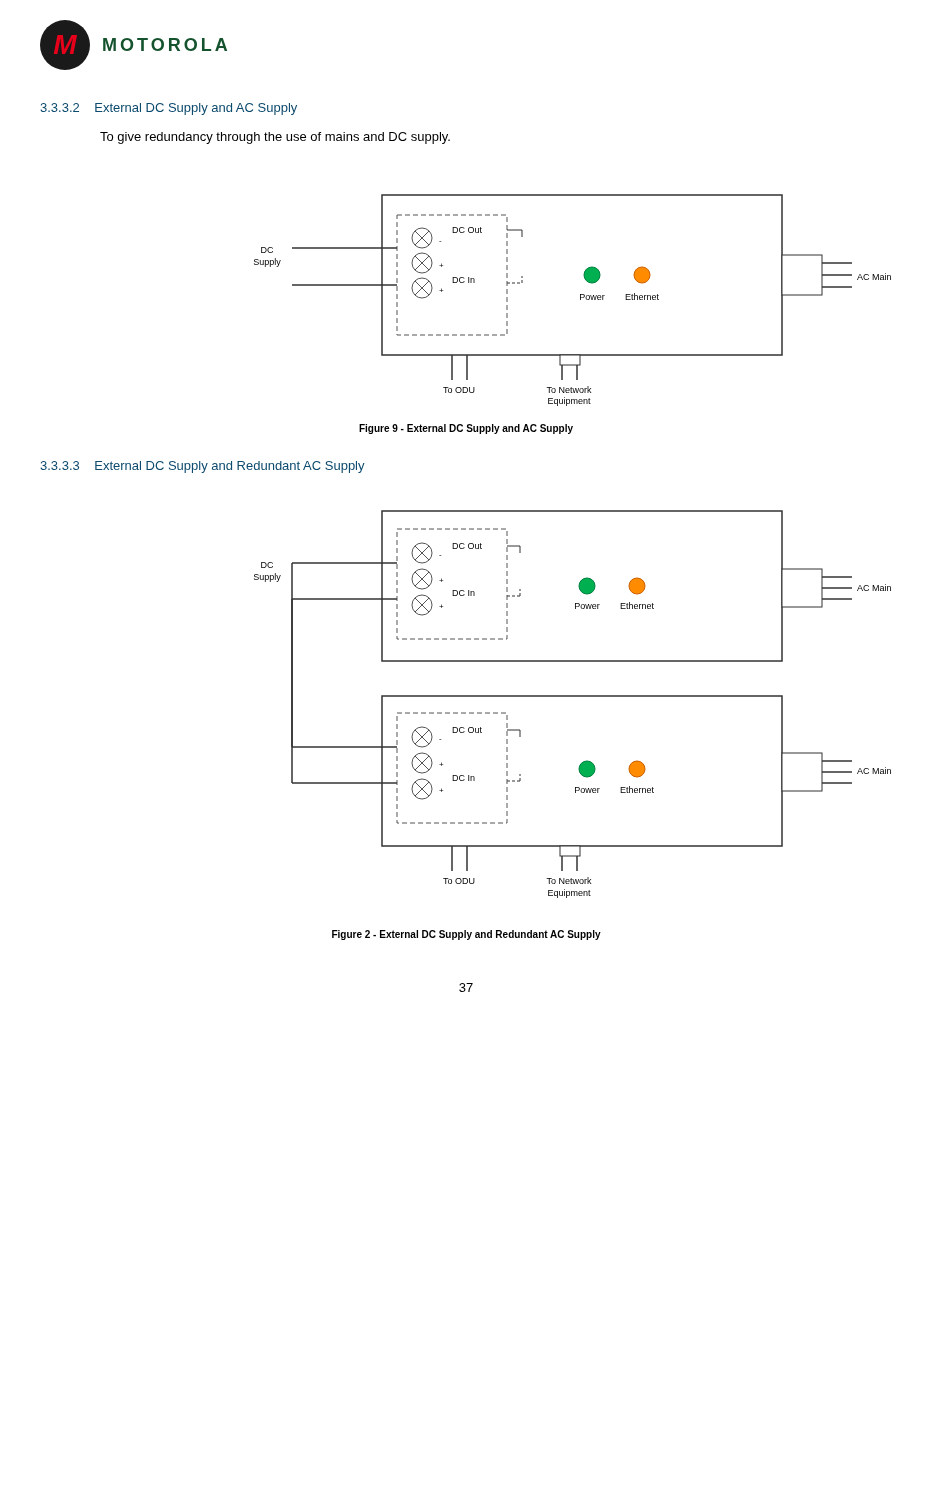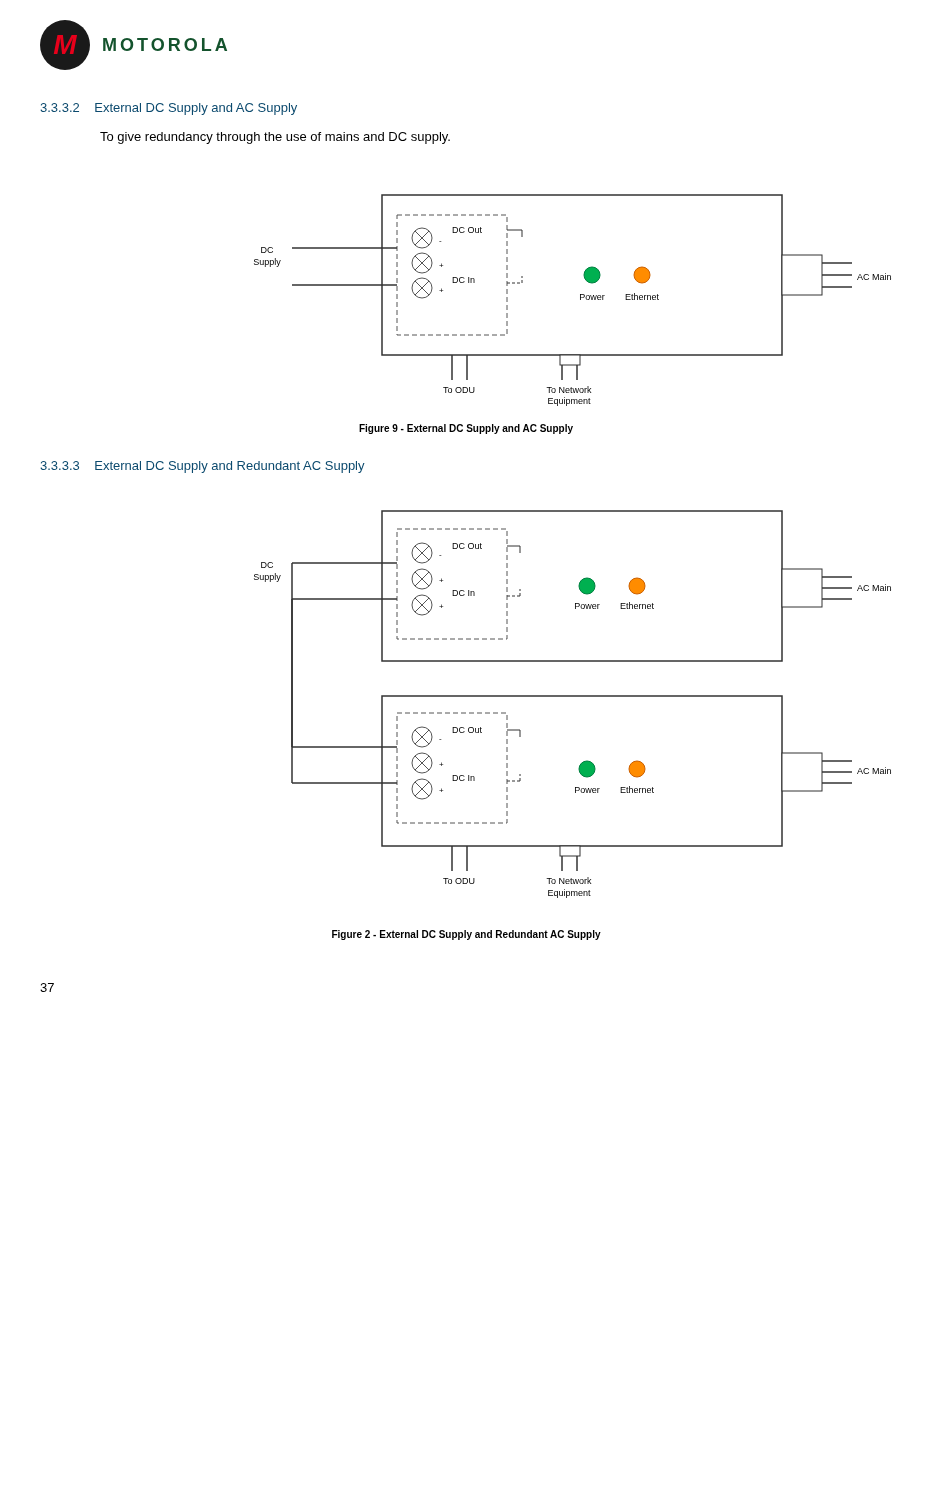--- a/index.html
+++ b/index.html
@@ -55,21 +55,21 @@
       justify-content: flex-end;
       margin: 18px 0 8px 0;
     }
     .figure-caption {
       text-align: center;
       font-size: 10px;
       font-weight: bold;
       margin-bottom: 24px;
     }
     .page-number {
-      text-align: left;
+      text-align: center;
       margin-top: 40px;
       font-size: 13px;
     }
 
     
     svg text {
       font-family: Arial, sans-serif;
     }
   </style>
 </head>

